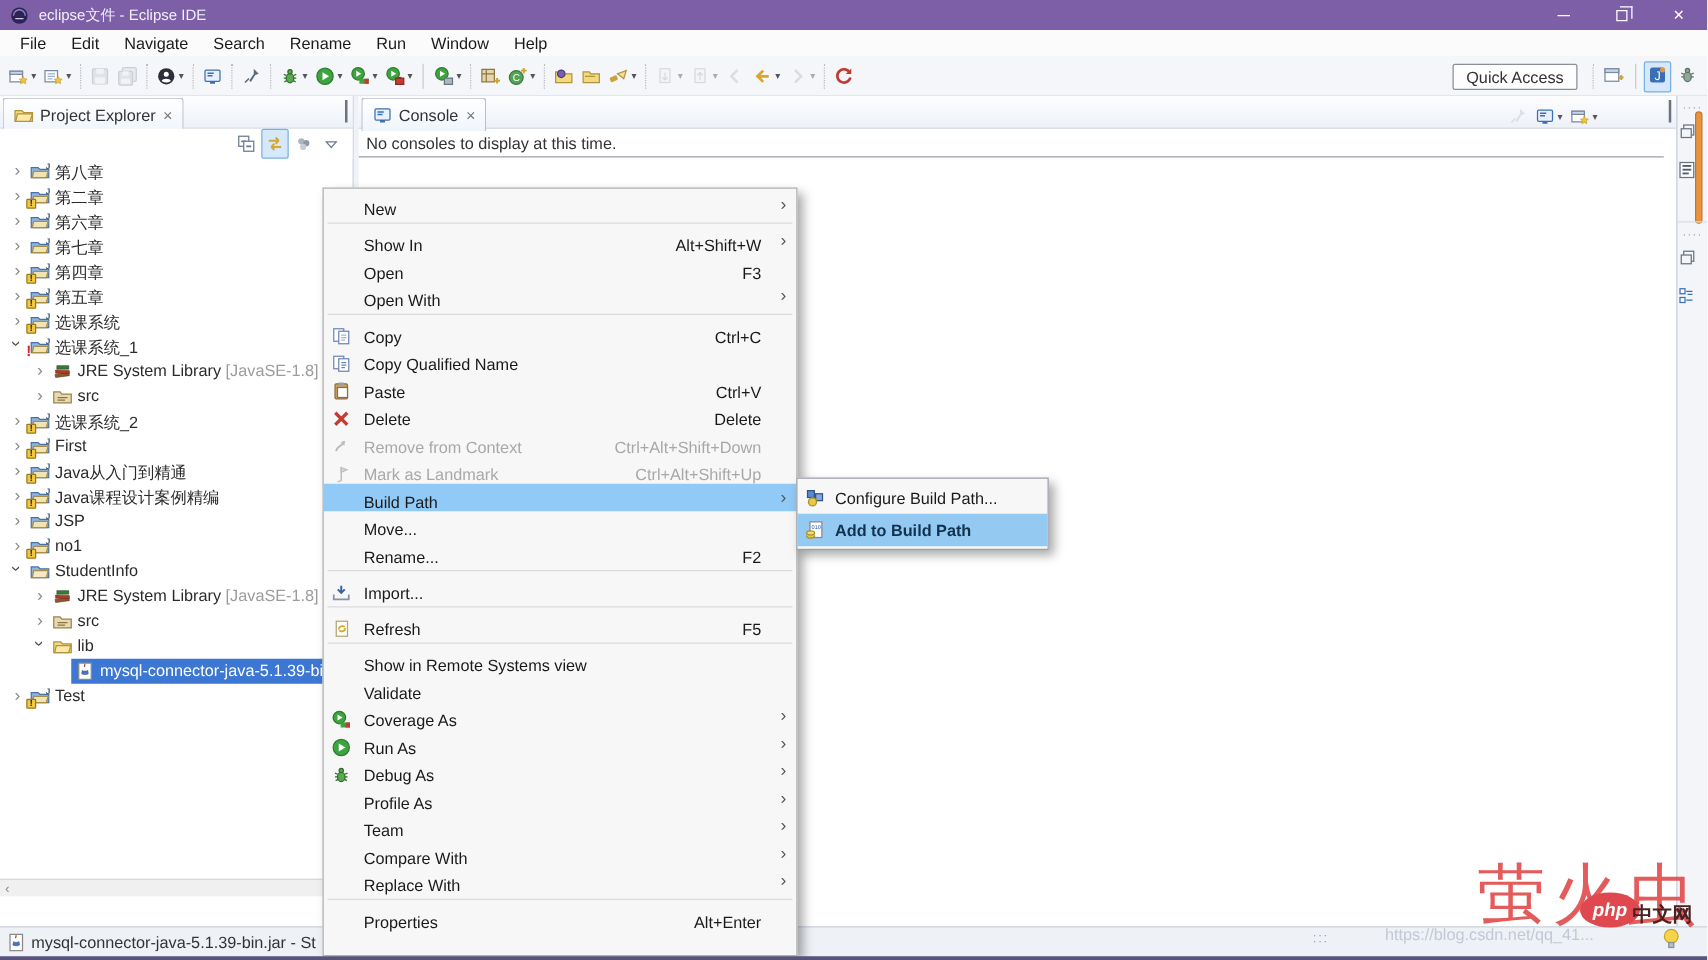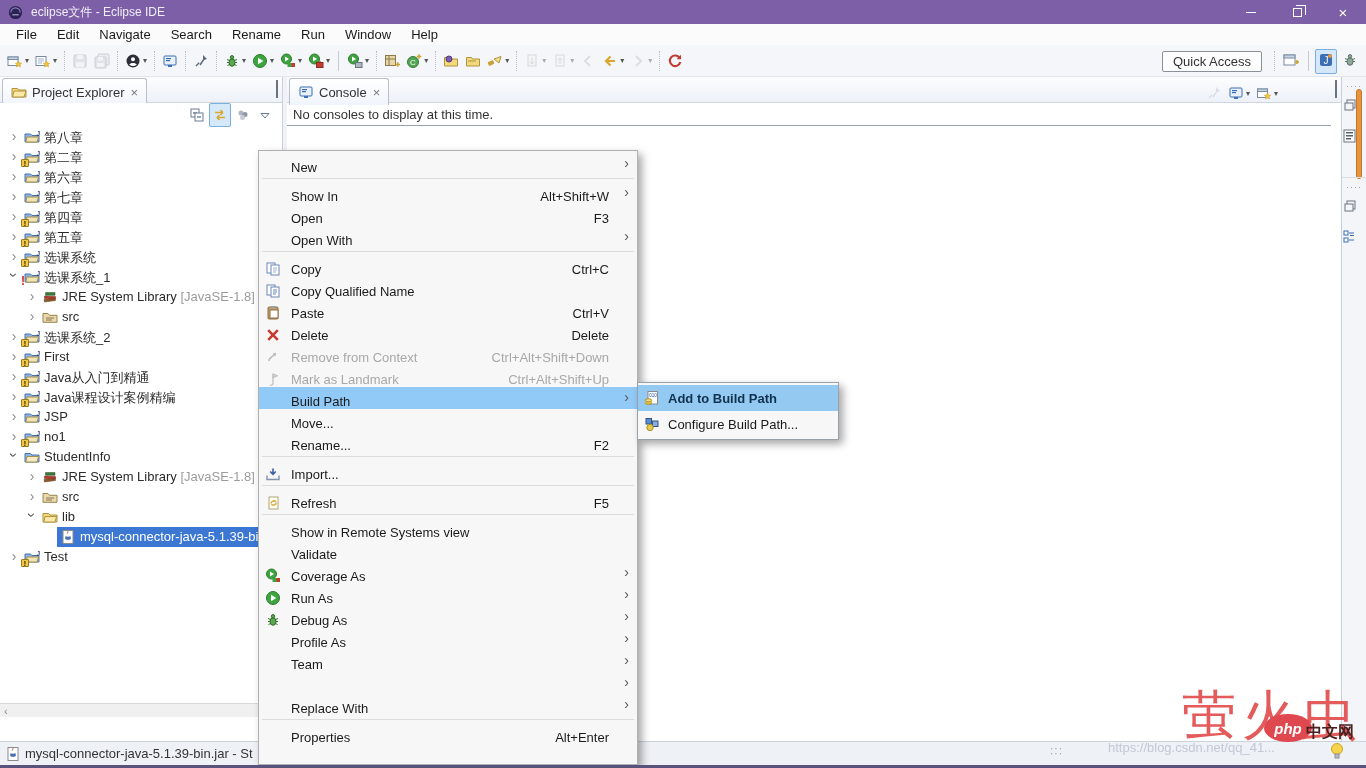--- a/index.html
+++ b/index.html
@@ -943,57 +943,58 @@
         <span class="clabel">Profile As</span>
         <span class="carrow">›</span>
       </div>
       <div class="cm-item">
         <span class="cicon"></span>
         <span class="clabel">Team</span>
         <span class="carrow">›</span>
       </div>
       <div class="cm-item">
         <span class="cicon"></span>
+        <span class="clabel">Compare With</span>
         <span class="carrow">›</span>
       </div>
       <div class="cm-item">
         <span class="cicon"></span>
         <span class="clabel">Replace With</span>
         <span class="carrow">›</span>
       </div>
       <div class="cm-sep"></div>
       <div class="cm-item">
         <span class="cicon"></span>
         <span class="clabel">Properties</span>
         <span class="caccel">Alt+Enter</span>
       </div>
     </div>
 
   <div class="submenu" id="submenu">
+      <div class="sm-item">
+        <span class="ic">
+          <svg viewBox="0 0 16 16">
+            <rect x="2" y="2.5" width="5.5" height="5.5" fill="#5a8ad6" stroke="#33567e"></rect>
+            <rect x="8.5" y="5" width="5.5" height="5.5" fill="#88aade" stroke="#33567e"></rect>
+            <circle cx="6" cy="11.5" r="3.2" fill="#e8c84a" stroke="#a8902a"></circle>
+          </svg>
+        </span>
+        <span class="clabel">Configure Build Path...</span>
+      </div>
       <div class="sm-item hl2">
         <span class="ic">
           <svg viewBox="0 0 16 16">
             <rect x="4" y="1.5" width="9.5" height="12.5" fill="#fff" stroke="#8a8a8a"></rect>
             <text x="9" y="7" font-size="4.5" fill="#2255aa" text-anchor="middle" font-family="sans-serif">010</text>
             <ellipse cx="4.5" cy="12.8" rx="3.2" ry="1.6" fill="#e8c84a" stroke="#a8902a"></ellipse>
             <rect x="1.3" y="10.3" width="6.4" height="2.5" fill="#e8c84a"></rect>
             <ellipse cx="4.5" cy="10.3" rx="3.2" ry="1.6" fill="#f2dc7a" stroke="#a8902a"></ellipse>
           </svg>
         </span>
         <span class="clabel">Add to Build Path</span>
-      </div>
-      <div class="sm-item">
-        <span class="ic">
-          <svg viewBox="0 0 16 16">
-            <rect x="2" y="2.5" width="5.5" height="5.5" fill="#5a8ad6" stroke="#33567e"></rect>
-            <rect x="8.5" y="5" width="5.5" height="5.5" fill="#88aade" stroke="#33567e"></rect>
-            <circle cx="6" cy="11.5" r="3.2" fill="#e8c84a" stroke="#a8902a"></circle>
-          </svg>
-        </span>
-        <span class="clabel">Configure Build Path...</span>
       </div>
     </div>
 
   <div class="wm-main">萤火虫</div>
   <div class="wm-logo">php</div>
   <div class="wm-suffix">中文网</div>
   <div class="wm-url">https://blog.csdn.net/qq_41...</div>
   <div class="wm-bulb">
     <svg width="14" height="18" viewBox="0 0 14 18">
         <circle cx="7" cy="7" r="5.5" fill="#f5d44a" stroke="#c9a52a"></circle>

